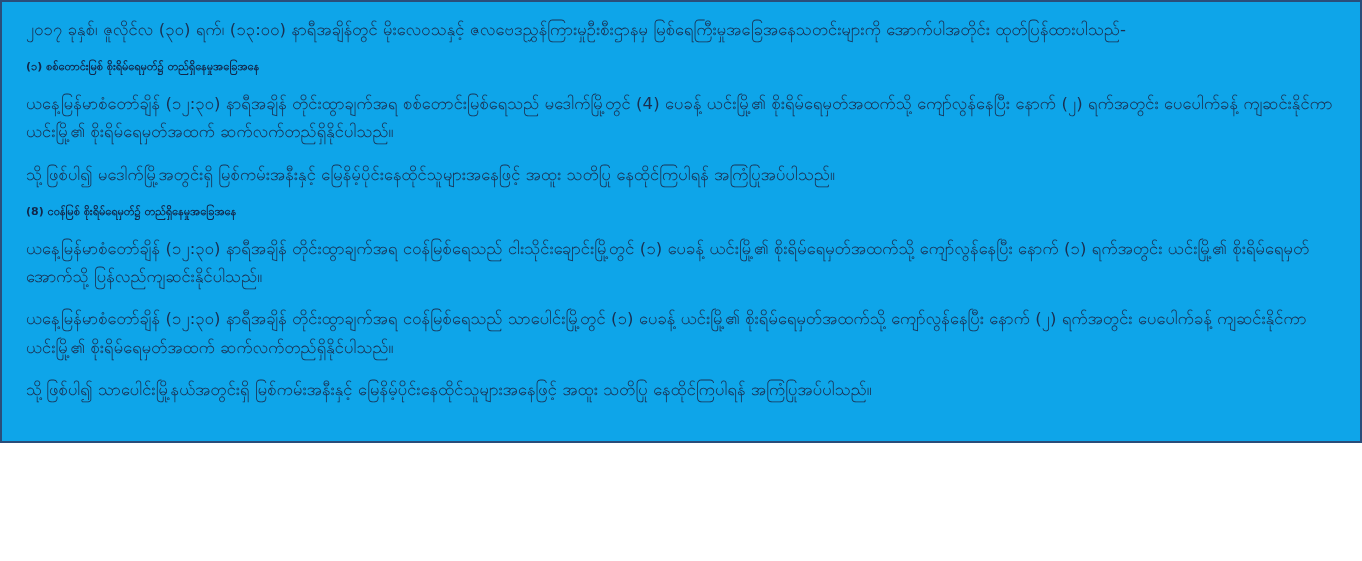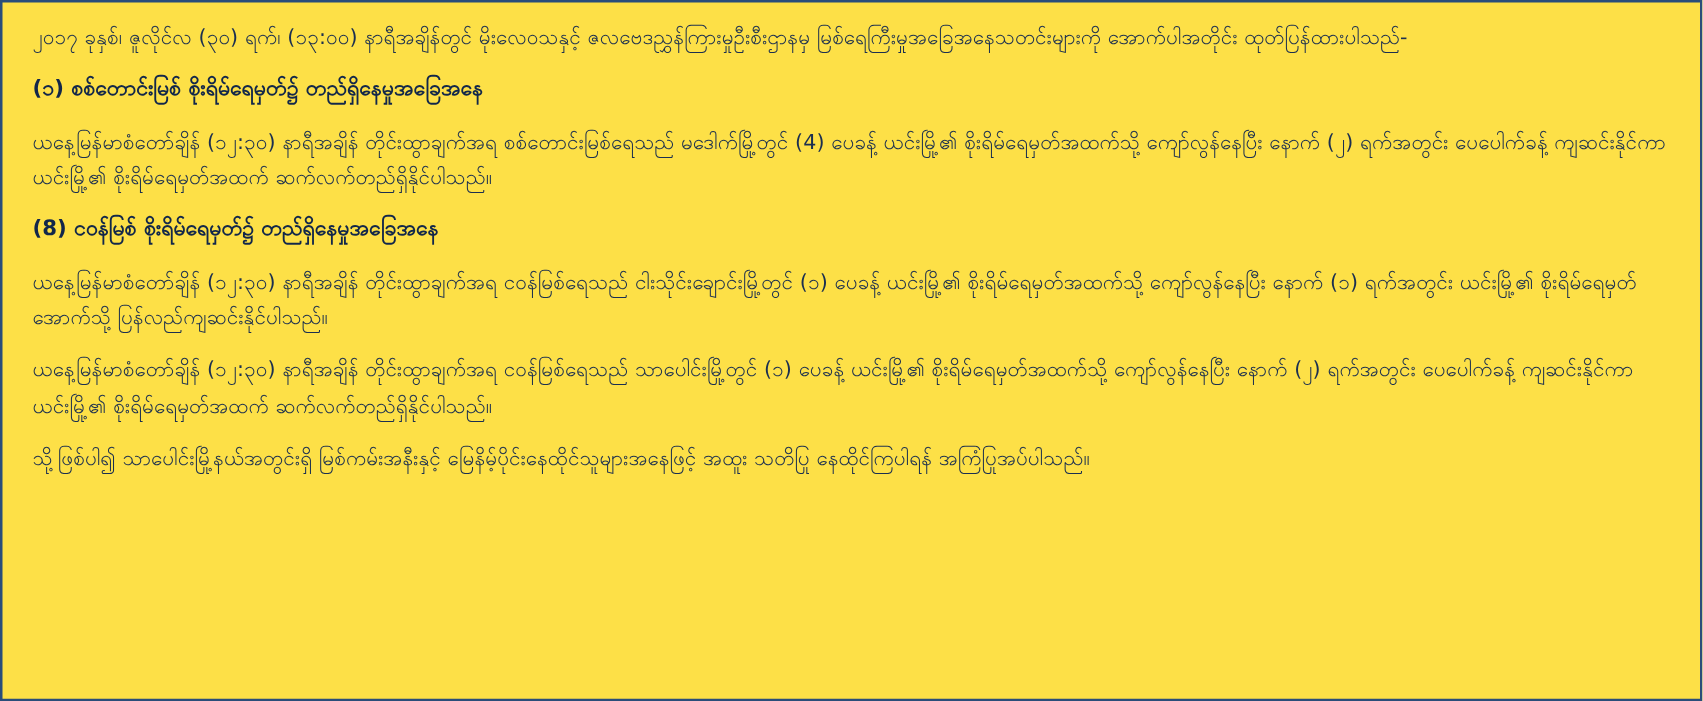--- a/index.html
+++ b/index.html
@@ -8,49 +8,50 @@
     background: #ffffff;
   }
   body {
     width: 1362px;
     height: 561px;
     font-family: "DejaVu Sans", "Liberation Sans", sans-serif;
   }
   #doc-frame {
     box-sizing: border-box;
     width: 1362px;
-    height: 561px;
+    height: 443px;
     border: 2px solid #2a4d7a;
-    background: #fde047;
+    background: #0ea5e9;
     padding: 14px 26px 10px 24px;
     overflow: hidden;
   }
   .para {
     color: #1b2f50;
     font-size: 16.5px;
     line-height: 1.72;
     text-align: left;
     margin: 0 0 14px 0;
     letter-spacing: 0.1px;
   }
   .heading {
     color: #12274a;
-    font-size: 17px;
+    font-size: 11px;
     font-weight: bold;
     line-height: 1.6;
     margin: 0 0 14px 0;
   }
   .para:last-child {
     margin-bottom: 17px;
   }
 </style>
 </head>
 <body>
 
 <div id="doc-frame">
   <p class="para">၂၀၁၇ ခုနှစ်၊ ဇူလိုင်လ (၃၀) ရက်၊ (၁၃:၀၀) နာရီအချိန်တွင် မိုးလေဝသနှင့် ဇလဗေဒညွှန်ကြားမှုဦးစီးဌာနမှ မြစ်ရေကြီးမှုအခြေအနေသတင်းများကို အောက်ပါအတိုင်း ထုတ်ပြန်ထားပါသည်-</p>
   <p class="heading">(၁) စစ်တောင်းမြစ် စိုးရိမ်ရေမှတ်၌ တည်ရှိနေမှုအခြေအနေ</p>
   <p class="para">ယနေ့မြန်မာစံတော်ချိန် (၁၂:၃၀) နာရီအချိန် တိုင်းထွာချက်အရ စစ်တောင်းမြစ်ရေသည် မဒေါက်မြို့တွင် (4) ပေခန့် ယင်းမြို့၏ စိုးရိမ်ရေမှတ်အထက်သို့ ကျော်လွန်နေပြီး နောက် (၂) ရက်အတွင်း ပေပေါက်ခန့် ကျဆင်းနိုင်ကာ ယင်းမြို့၏ စိုးရိမ်ရေမှတ်အထက် ဆက်လက်တည်ရှိနိုင်ပါသည်။</p>
+  <p class="para">သို့ဖြစ်ပါ၍ မဒေါက်မြို့အတွင်းရှိ မြစ်ကမ်းအနီးနှင့် မြေနိမ့်ပိုင်းနေထိုင်သူများအနေဖြင့် အထူး သတိပြု နေထိုင်ကြပါရန် အကြံပြုအပ်ပါသည်။</p>
   <p class="heading">(8) ငဝန်မြစ် စိုးရိမ်ရေမှတ်၌ တည်ရှိနေမှုအခြေအနေ</p>
   <p class="para">ယနေ့မြန်မာစံတော်ချိန် (၁၂:၃၀) နာရီအချိန် တိုင်းထွာချက်အရ ငဝန်မြစ်ရေသည် ငါးသိုင်းချောင်းမြို့တွင် (၁) ပေခန့် ယင်းမြို့၏ စိုးရိမ်ရေမှတ်အထက်သို့ ကျော်လွန်နေပြီး နောက် (၁) ရက်အတွင်း ယင်းမြို့၏ စိုးရိမ်ရေမှတ်အောက်သို့ ပြန်လည်ကျဆင်းနိုင်ပါသည်။</p>
   <p class="para">ယနေ့မြန်မာစံတော်ချိန် (၁၂:၃၀) နာရီအချိန် တိုင်းထွာချက်အရ ငဝန်မြစ်ရေသည် သာပေါင်းမြို့တွင် (၁) ပေခန့် ယင်းမြို့၏ စိုးရိမ်ရေမှတ်အထက်သို့ ကျော်လွန်နေပြီး နောက် (၂) ရက်အတွင်း ပေပေါက်ခန့် ကျဆင်းနိုင်ကာ ယင်းမြို့၏ စိုးရိမ်ရေမှတ်အထက် ဆက်လက်တည်ရှိနိုင်ပါသည်။</p>
   <p class="para">သို့ဖြစ်ပါ၍ သာပေါင်းမြို့နယ်အတွင်းရှိ မြစ်ကမ်းအနီးနှင့် မြေနိမ့်ပိုင်းနေထိုင်သူများအနေဖြင့် အထူး သတိပြု နေထိုင်ကြပါရန် အကြံပြုအပ်ပါသည်။</p>
 </div>
 
 </body></html>

